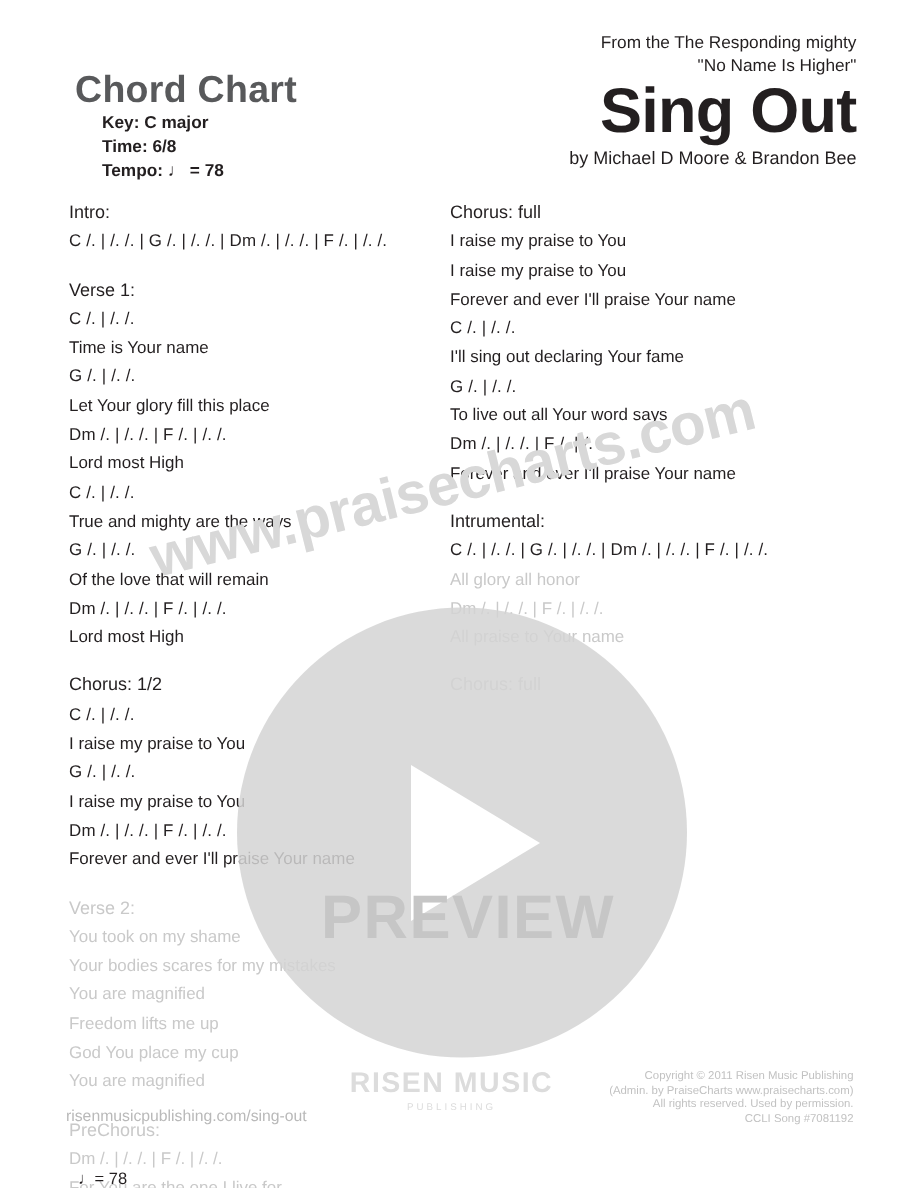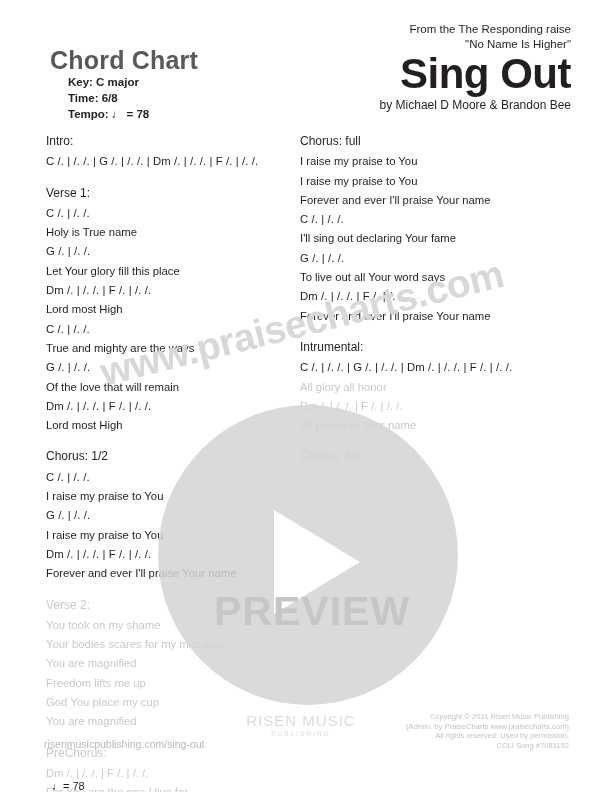--- a/index.html
+++ b/index.html
@@ -166,22 +166,23 @@
   }
   .risen-logo {
     position: absolute;
     left: 226px;
     top: 712px;
     width: 150px;
     text-align: center;
     color: #dcdcdc;
   }
   .risen-logo .rm-main {
-    font-size: 15px;
+    font-size: 19px;
     letter-spacing: 1px;
+    font-weight: bold;
   }
   .risen-logo .rm-sub {
     font-size: 6.5px;
     letter-spacing: 2px;
     margin-top: 1px;
   }
   .copyright {
     position: absolute;
     right: 44px;
     top: 712px;
@@ -197,42 +198,42 @@
     font-size: 11px;
     color: #231f20;
   }
 </style>
 </head>
 <body>
 
 <div id="page">
 
   <div class="hdr-album">
-    <div>From the The Responding raise</div>
+    <div>From the The Responding mighty</div>
     <div>"No Name Is Higher"</div>
   </div>
 
 
   <div class="chord-chart-title">Chord Chart</div>
 
   <div class="meta">
     <div>Key: C major</div>
     <div>Time: 6/8</div>
     <div>Tempo: ♩ = 78</div>
   </div>
 
   <div class="song-title">Sing Out</div>
   <div class="authors">by Michael D Moore &amp; Brandon Bee</div>
 
   <div class="col col-left" id="left-col">
       <div class="sec-head">Intro:</div>
       <div class="line chordline">C /. | /. /. | G /. | /. /. | Dm /. | /. /. | F /. | /. /.</div>
       <div class="sec-head">Verse 1:</div>
       <div class="line chordline">C /. | /. /.</div>
-      <div class="line">Holy is True name</div>
+      <div class="line">Time is Your name</div>
       <div class="line chordline">G /. | /. /.</div>
       <div class="line">Let Your glory fill this place</div>
       <div class="line chordline">Dm /. | /. /. | F /. | /. /.</div>
       <div class="line">Lord most High</div>
       <div class="line chordline">C /. | /. /.</div>
       <div class="line">True and mighty are the ways</div>
       <div class="line chordline">G /. | /. /.</div>
       <div class="line">Of the love that will remain</div>
       <div class="line chordline">Dm /. | /. /. | F /. | /. /.</div>
       <div class="line">Lord most High</div>

